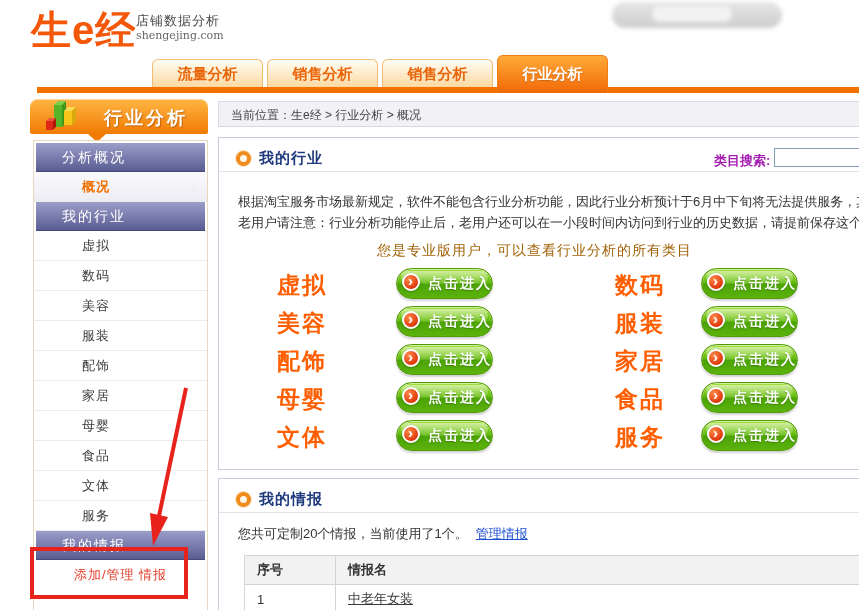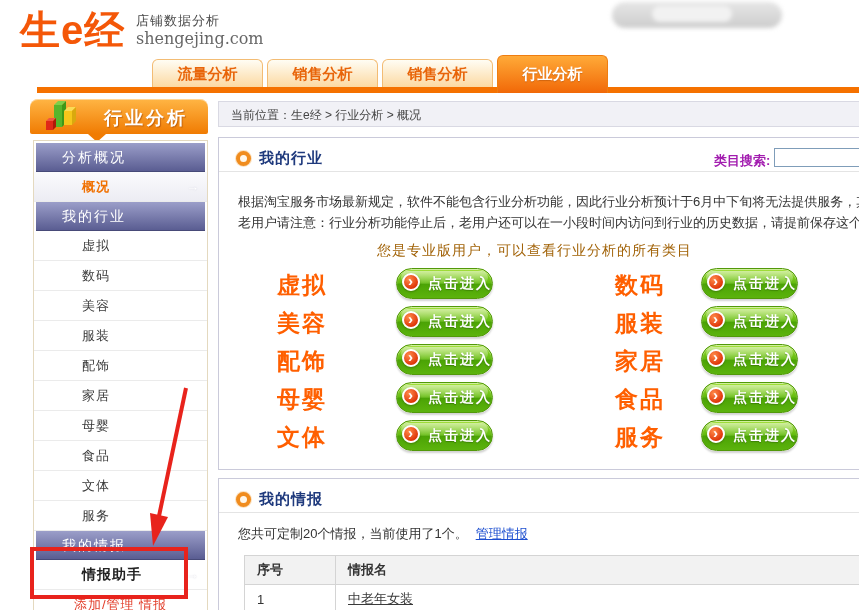--- a/index.html
+++ b/index.html
@@ -1,23 +1,23 @@
 <!DOCTYPE html>
 <html><head>
 <meta charset="utf-8">
 <style>
   html,body{margin:0;padding:0;background:#fff;}
   body{width:859px;height:610px;overflow:hidden;}
   #app{position:relative;width:859px;height:610px;overflow:hidden;background:#fff;
        font-family:"Liberation Sans",sans-serif;}
 
   
-  .logo{position:absolute;left:20px;top:3px;font-size:40px;font-weight:bold;color:#f45708;letter-spacing:1px;}
+  .logo{position:absolute;left:31px;top:3px;font-size:40px;font-weight:bold;color:#f45708;letter-spacing:1px;}
   .logo-sub{position:absolute;left:136px;top:12px;font-size:13px;color:#4a4a4a;letter-spacing:1px;}
-  .logo-domain{position:absolute;left:136px;top:29px;font-size:16px;color:#666;font-family:"DejaVu Serif",serif;text-align:right;}
+  .logo-domain{position:absolute;left:136px;top:29px;font-size:11px;color:#666;font-family:"DejaVu Serif",serif;text-align:right;}
   .redacted{position:absolute;left:612px;top:2px;width:170px;height:26px;border-radius:13px;
             background:linear-gradient(#e6e6e6,#cdcdcd);filter:blur(2px);}
   .redacted::after{content:"";position:absolute;left:40px;top:4px;width:80px;height:16px;border-radius:8px;background:#f2f2f2;}
   .top-links{position:absolute;top:27px;left:616px;font-size:12px;white-space:nowrap;color:#2752c0;}
   .top-links a{color:#2752c0;text-decoration:underline;cursor:pointer;}
   .sep{margin:0 4px;color:#2752c0;}
   .qq-icon{display:inline-block;width:12px;height:12px;border-radius:50%;border:1px solid #8a8a8a;
            background:radial-gradient(circle at 35% 30%,#ffffff,#9a9a9a);vertical-align:-2px;margin-right:2px;}
   .desk-icon{display:inline-block;width:11px;height:11px;background:#2e2e2e;color:#fff;font-size:8px;line-height:11px;
              text-align:center;vertical-align:-1px;margin-right:2px;border-radius:2px;}
@@ -142,21 +142,20 @@
       <div class="side-item"><span>数码</span></div>
       <div class="side-item"><span>美容</span></div>
       <div class="side-item"><span>服装</span></div>
       <div class="side-item"><span>配饰</span></div>
       <div class="side-item"><span>家居</span></div>
       <div class="side-item"><span>母婴</span></div>
       <div class="side-item"><span>食品</span></div>
       <div class="side-item"><span>文体</span></div>
       <div class="side-item"><span>服务</span></div>
       <div class="side-section"><span>我的情报</span></div>
-      <div class="side-item bold"><span>情报助手</span><span class="arrow">→</span></div>
       <div class="side-link"><span>添加/管理 情报</span></div>
     </div>
 
   <div class="crumb">当前位置：生e经 &gt; 行业分析 &gt; 概况</div>
 
   <div class="panel panel1">
     <span class="donut"></span>
     <span class="panel-title">我的行业</span>
     <span class="search-label">类目搜索:</span>
     <input class="search-input" type="text" style="">

